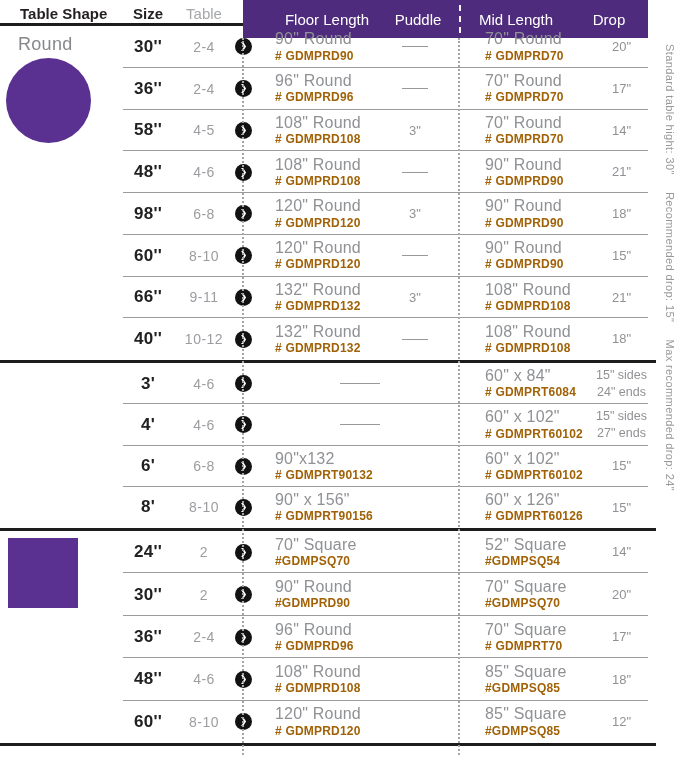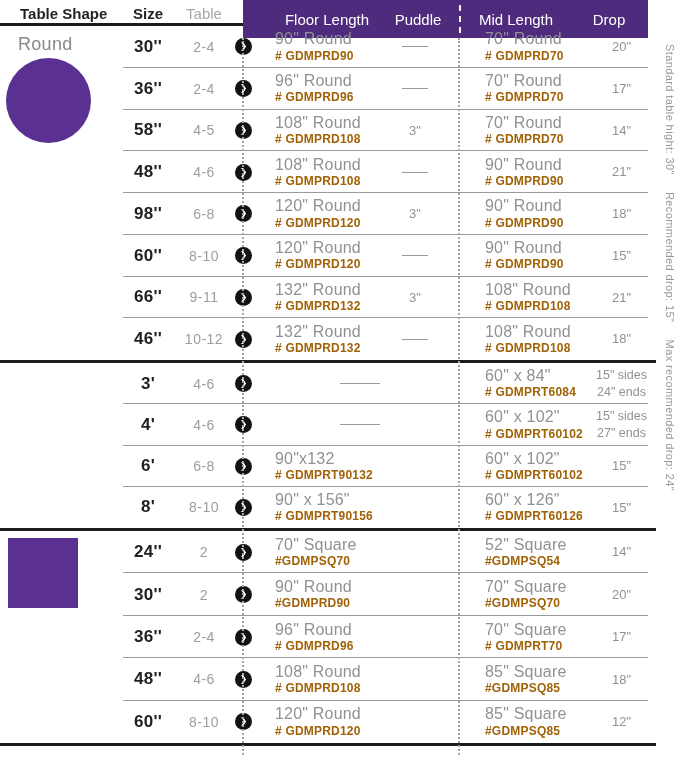--- a/index.html
+++ b/index.html
@@ -227,21 +227,21 @@
     <div class="c-gap"></div>
     <div class="c-mid">
       <span class="val">108" Round</span>
       <span class="part"># GDMPRD108</span>
     </div>
     <div class="c-drop">21"</div>
   </div>
 
   <div class="row">
     <div class="c-spacer"></div>
-    <div class="c-size">46''</div>
+    <div class="c-size">40''</div>
     <div class="c-seats">10-12</div>
     <div class="c-arrow">
       <span class="arrow">❯</span>
     </div>
     <div class="c-floor">
       <span class="val">132" Round</span>
       <span class="part"># GDMPRD132</span>
     </div>
     <div class="c-puddle">
             <span class="dashline small"></span>

